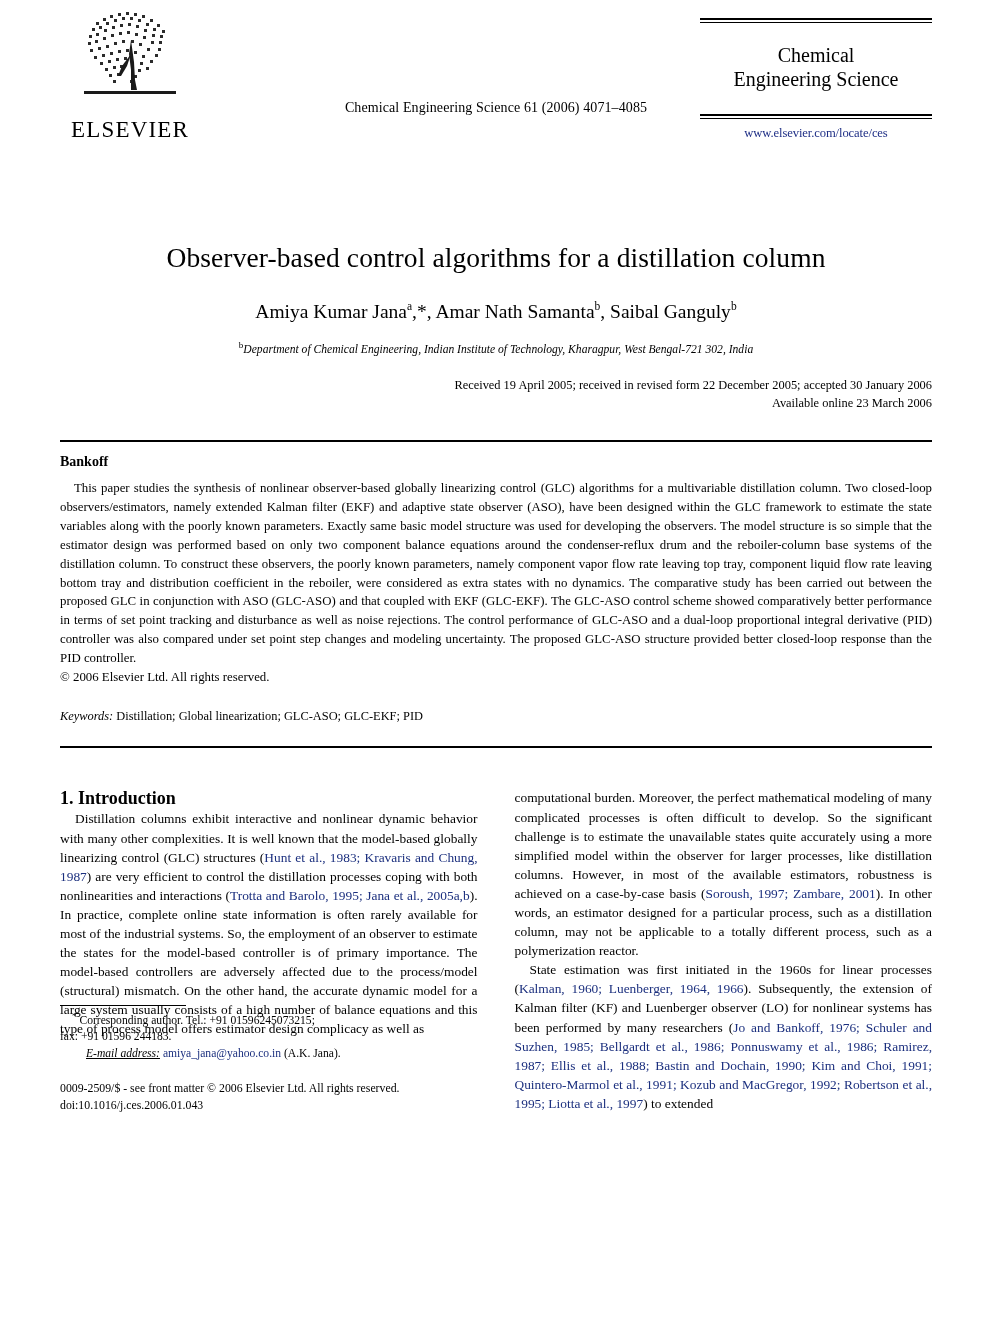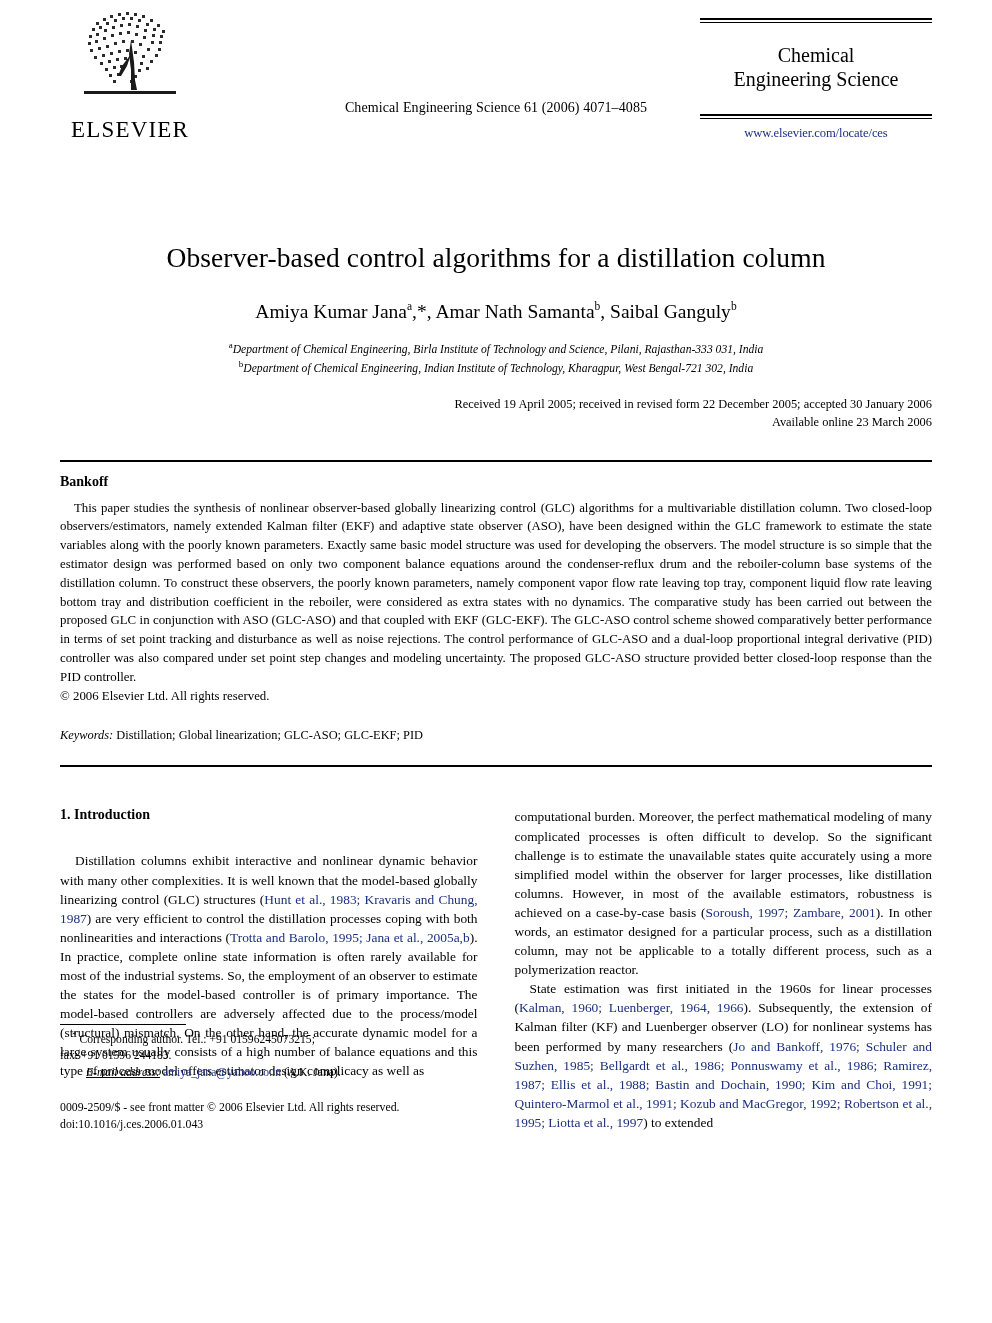--- a/index.html
+++ b/index.html
@@ -138,22 +138,22 @@
 
   
   .columns {
     margin-top: 40px;
     display: flex;
     gap: 37px;
   }
   .col { width: 418px; position: relative; }
   .sec-head {
     font-weight: bold;
-    font-size: 14px;
-    margin: 0 0 28px;
+    font-size: 18px;
+    margin: 0 0 0;
   }
   .bodytext {
     font-size: 13.4px;
     line-height: 1.425;
     text-align: justify;
     text-justify: inter-word;
   }
   .bodytext p { margin: 0; text-indent: 15px; }
   .cite { color: #1b2f7e; }
 
@@ -293,23 +293,20 @@
       <div class="journal-url">www.elsevier.com/locate/ces</div>
     </div>
   </div>
 
   <h1 class="title">Observer-based control algorithms for a distillation column</h1>
 
   <div class="authors">Amiya Kumar Jana<sup>a</sup>,*, Amar Nath Samanta<sup>b</sup>, Saibal Ganguly<sup>b</sup></div>
 
   <div class="affils">
     <div>
-      <sup>a</sup><span>Department of Chemical Engineering, Birla Institute of Technology and Science, Pilani, Rajasthan-333 031, India</span>
-    </div>
-    <div>
       <sup>b</sup><span>Department of Chemical Engineering, Indian Institute of Technology, Kharagpur, West Bengal-721 302, India</span>
     </div>
   </div>
 
   <div class="dates">
     <div>Received 19 April 2005; received in revised form 22 December 2005; accepted 30 January 2006</div>
     <div>Available online 23 March 2006</div>
   </div>
 
   <hr class="rule-thick abs-top">

